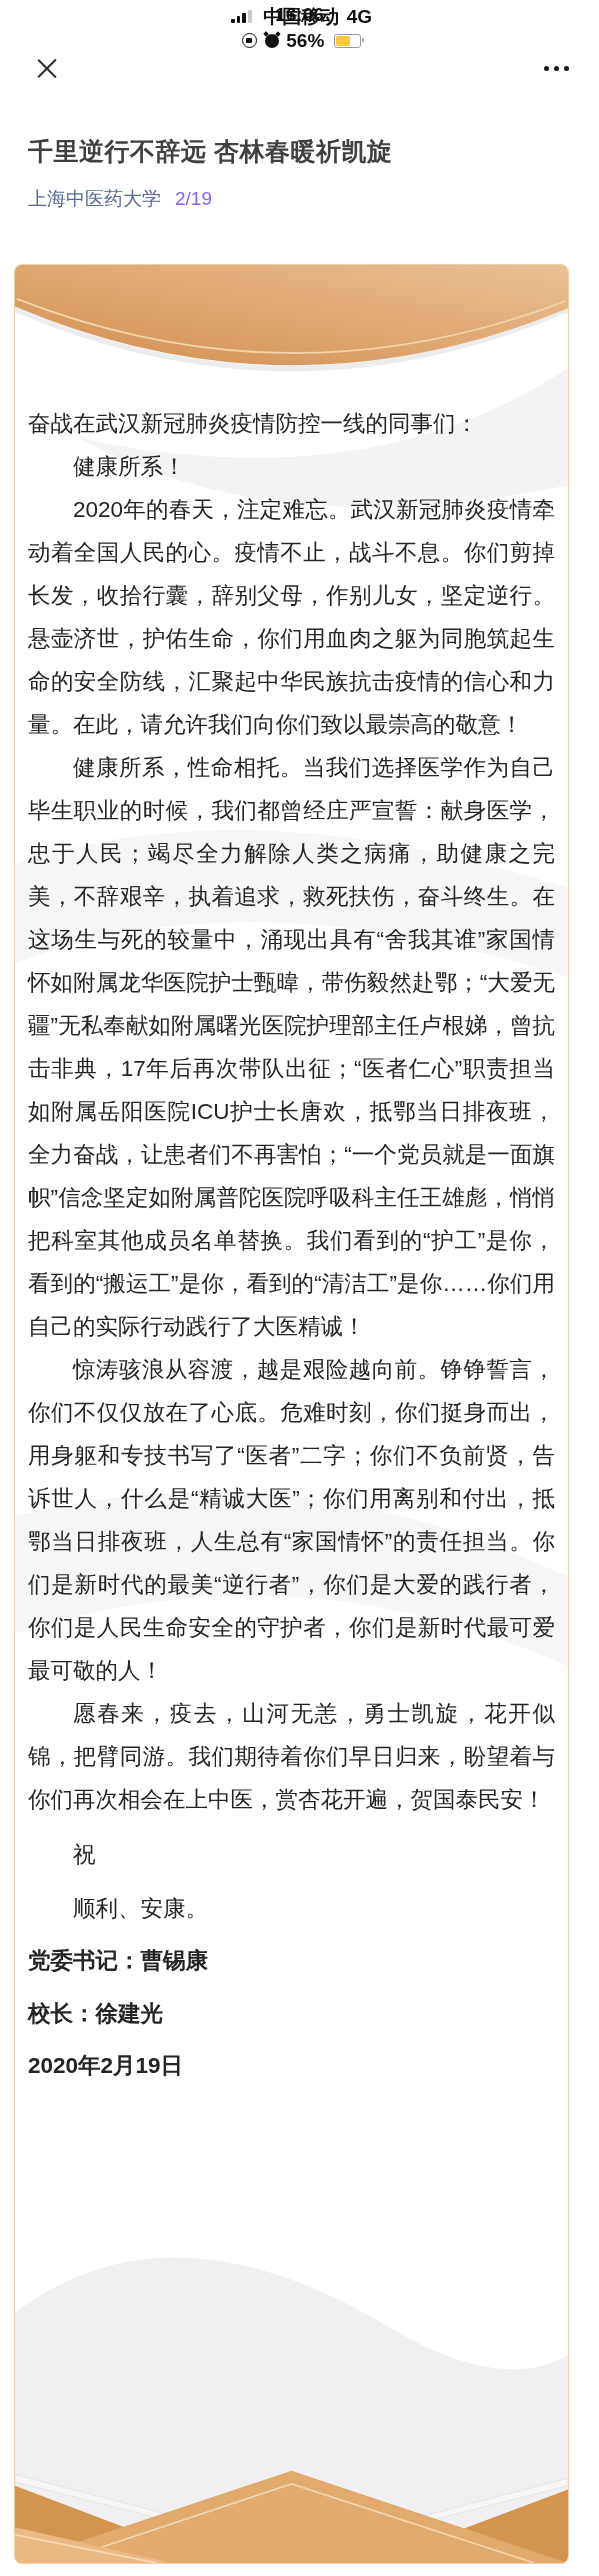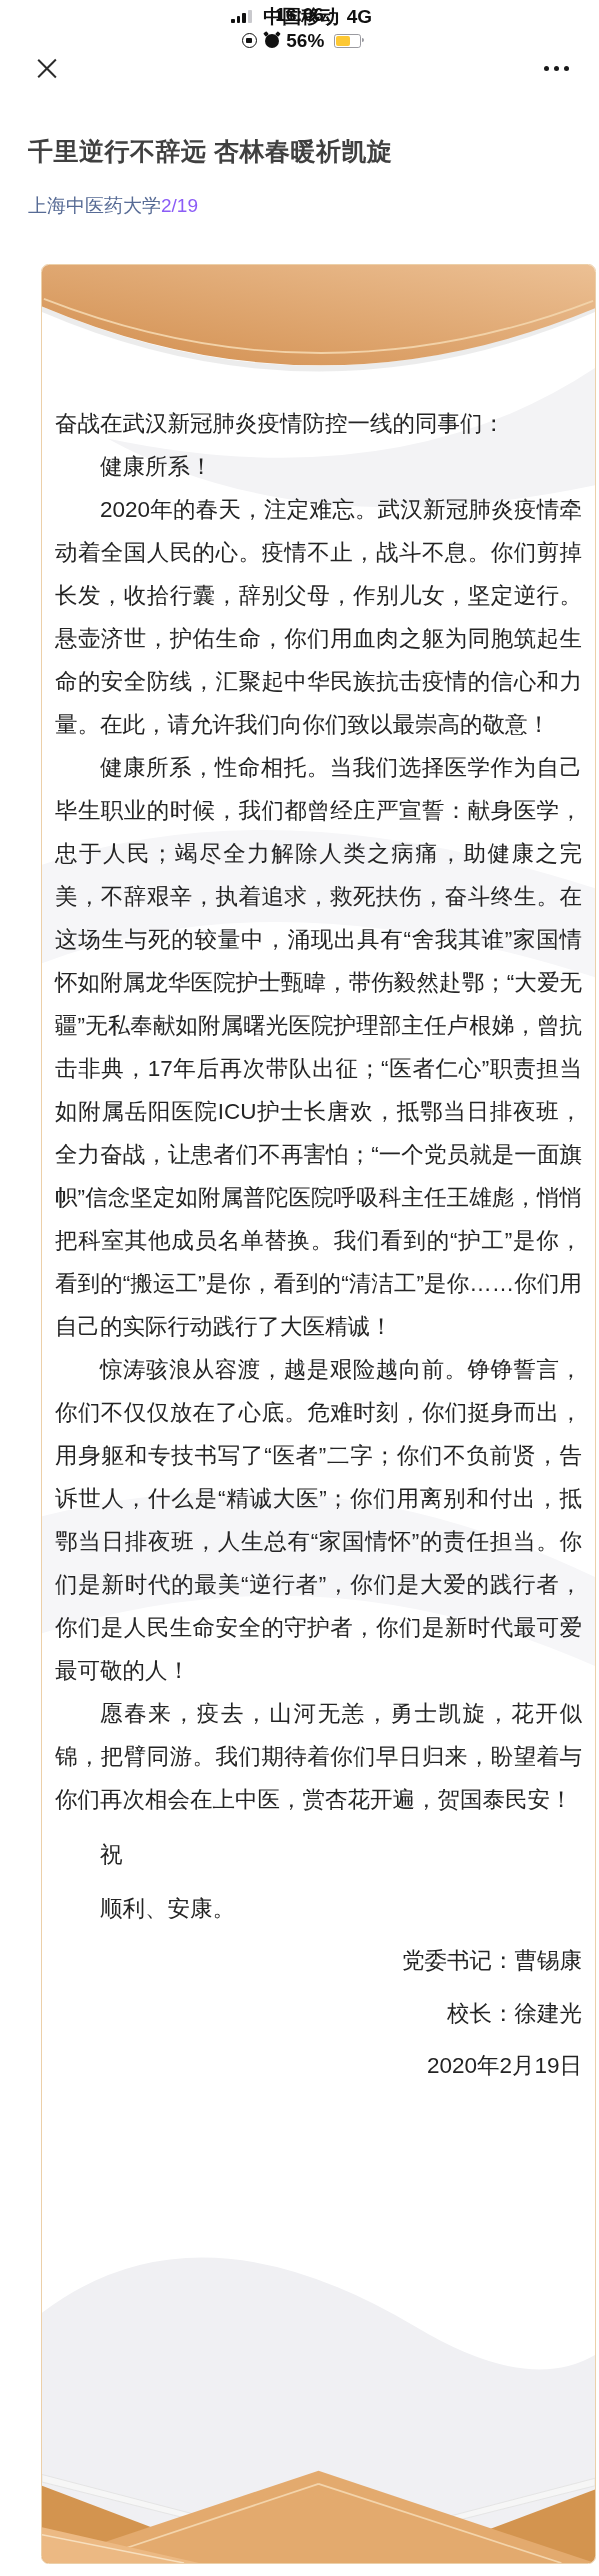--- a/index.html
+++ b/index.html
@@ -33,37 +33,37 @@
   .close-x{position:absolute;left:36px;top:7.5px;width:22.5px;height:22.5px;cursor:pointer;}
   .close-x::before,.close-x::after{content:"";position:absolute;left:10.3px;top:-0.9px;width:2.3px;height:25px;background:#2b2b2b;}
   .close-x::before{transform:rotate(45deg);}
   .close-x::after{transform:rotate(-45deg);}
   .more-dots{position:absolute;right:30px;top:17px;display:flex;gap:4.7px;cursor:pointer;}
   .more-dots i{width:5.2px;height:5.2px;background:#1a1a1a;border-radius:50%;}
 
   
   .title{position:absolute;left:28px;right:28px;top:133px;margin:0;font-size:25px;line-height:36px;
          font-weight:700;color:#404040;letter-spacing:0.5px;}
-  .meta{position:absolute;left:28px;top:193px;display:flex;align-items:baseline;font-size:19px;}
+  .meta{position:absolute;left:28px;top:186px;display:flex;align-items:baseline;gap:14px;font-size:19px;}
   .meta .account{color:#576b95;text-decoration:none;cursor:pointer;}
   .meta .date{color:#8b5cf6;}
 
   
-  .letter-card{position:absolute;left:41px;top:264px;width:555px;height:2300px;margin:0;
+  .letter-card{position:absolute;left:14px;top:264px;width:555px;height:2300px;margin:0;
                background:#ffffff;border:0.9px solid #ecd0a9;border-radius:7.5px;overflow:hidden;box-sizing:border-box;}
   .hdr-svg{display:block;width:100%;height:113px;position:relative;z-index:2;}
   .wm-svg{position:absolute;inset:0;width:100%;height:100%;z-index:1;pointer-events:none;}
   .ftr-svg{position:absolute;left:0;right:0;bottom:0;width:100%;height:113px;z-index:2;pointer-events:none;}
 
   .letter-body{position:relative;z-index:3;padding:24.4px 13px 0 13px;
                font-size:22.5px;line-height:43px;color:#242424;text-align:justify;}
   .letter-body p{margin:0;}
   .para{text-indent:2em;}
   .spaced{margin-top:11.3px !important;}
-  .sig{text-align:right;margin-top:9.4px !important;}
+  .sig{margin-top:9.4px !important;font-weight:bold;}
 </style>
 </head>
 <body>
 
 <div class="screen">
 
   <header class="statusbar">
     <div class="sb-left">
       <span class="signal">
           <i></i>

